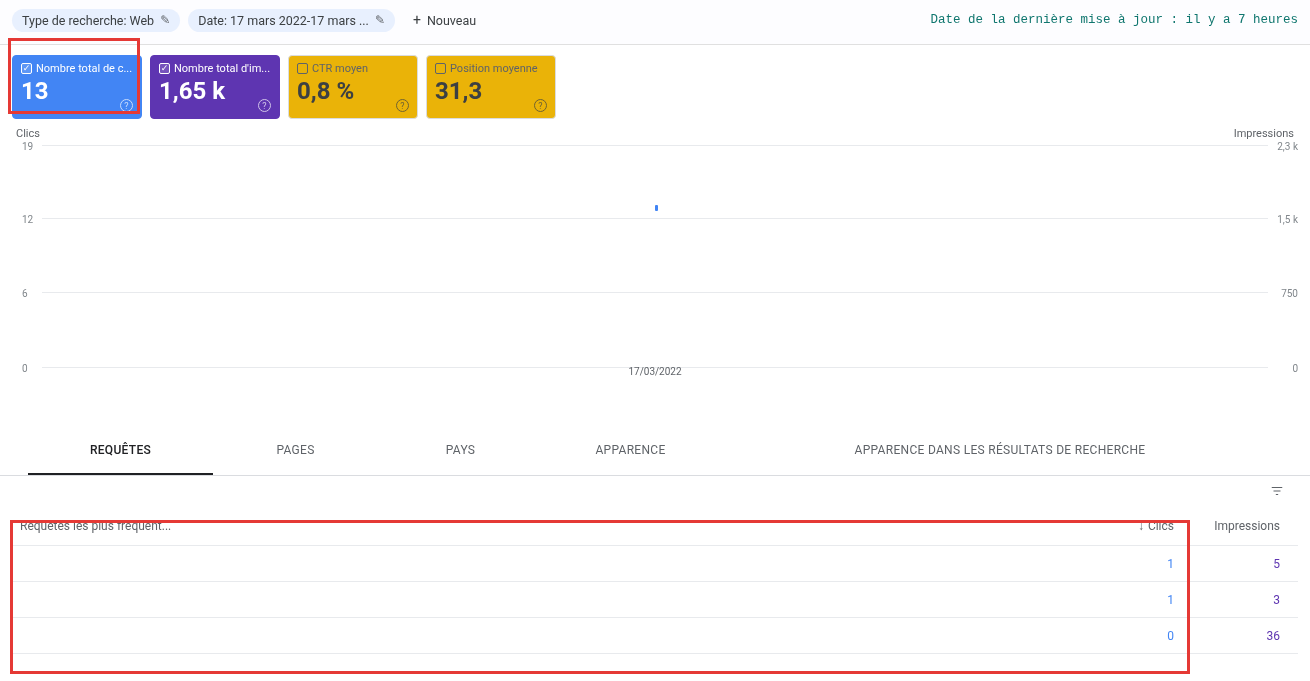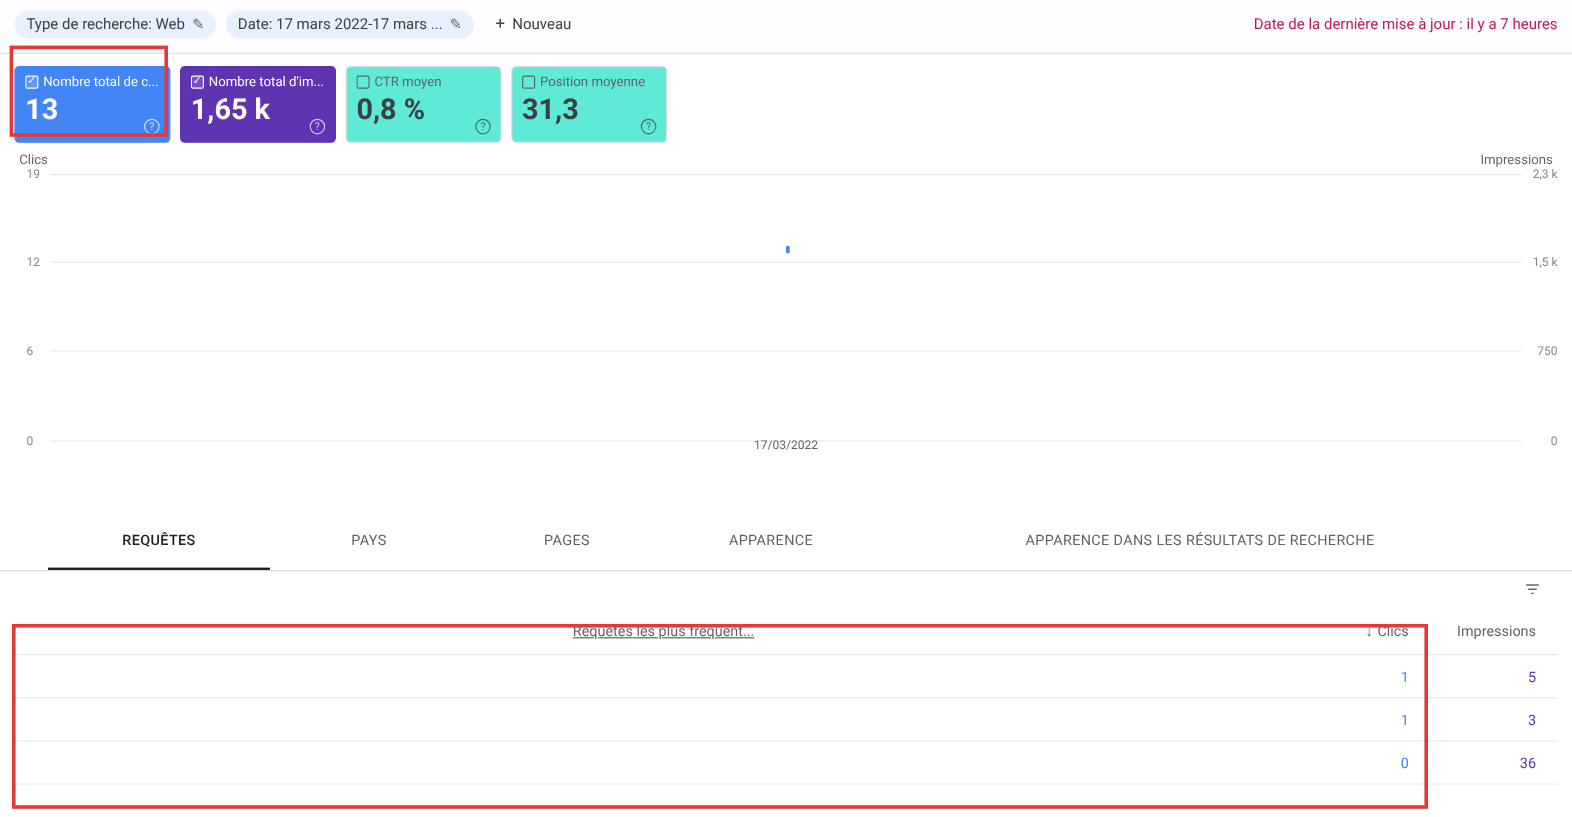--- a/index.html
+++ b/index.html
@@ -38,37 +38,38 @@
     gap: 6px;
     padding: 4px 10px;
     font-size: 12.5px;
     color: #3c4043;
     cursor: pointer;
   }
   .plus { font-size: 14px; font-weight: 400; }
   .last-update {
     margin-left: auto;
     font-size: 12.5px;
-    color: #be185d;
+    color: #0f766e;
+    font-family: Liberation Mono, monospace;
   }
   
   .metrics-row {
     display: flex;
     gap: 8px;
     padding: 10px 12px 0 12px;
   }
   .metric-card {
     width: 130px;
     height: 64px;
     border: 1px solid #dadce0;
     border-radius: 4px;
     padding: 6px 8px;
     position: relative;
     cursor: pointer;
-    background: #5eead4;
+    background: #eab308;
   }
   .metric-card.selected-blue {
     background: #4285f4;
     color: #fff;
     border-color: #4285f4;
   }
   .metric-card.selected-purple {
     background: #5e35b1;
     color: #fff;
     border-color: #5e35b1;
@@ -124,21 +125,21 @@
   .tick-right { position: absolute; right: -30px; font-size: 10px; color: #80868b; transform: translateY(-50%); }
   .x-tick { position: absolute; bottom: 20px; left: 50%; transform: translateX(-50%); font-size: 10px; color: #5f6368; }
   .data-point {
     position: absolute; width: 3px; height: 6px; background: #4285f4; border-radius: 1px;
   }
   
   .tabs {
     display: flex;
     border-bottom: 1px solid #dadce0;
     margin-top: 30px;
-    padding: 0 40px;
+    padding: 0 28px;
   }
   .tab {
     padding: 16px 24px;
     font-size: 12px;
     color: #5f6368;
     letter-spacing: 0.3px;
     cursor: pointer;
     border-bottom: 2px solid transparent;
     text-align: center;
   }
@@ -160,21 +161,21 @@
     margin: 0 12px;
   }
   .table-header, .table-row {
     display: flex;
     align-items: center;
     border-bottom: 1px solid #e8eaed;
     font-size: 12px;
   }
   .table-header { color: #5f6368; height: 40px; }
   .table-row { height: 36px; }
-  .col-query { flex: 1; padding-left: 8px; text-align: center; text-decoration: underline; }
+  .col-query { flex: 1; padding-left: 8px; text-align: left; }
   .col-clicks { width: 106px; text-align: right; padding-right: 18px; color: #4285f4; }
   .col-impr { width: 106px; text-align: right; padding-right: 18px; color: #5e35b1; }
   .table-header .col-clicks, .table-header .col-impr { color: #5f6368; }
   .sort-arrow { font-size: 12px; margin-right: 4px; }
   .highlight-red-box {
     position: absolute;
     border: 3px solid #e53935;
     pointer-events: none;
   }
   .red-box-metrics {
@@ -259,22 +260,22 @@
         <span class="tick-left">0</span>
         <span class="tick-right">0</span>
       </div>
     <div class="data-point" style="left:50%; top:27%;"></div>
   </div>
   <div class="x-tick">17/03/2022</div>
 </div>
 
 <div class="tabs">
   <div class="tab active" style="width:185px">REQUÊTES</div>
+  <div class="tab" style="width:165px">PAGES</div>
   <div class="tab" style="width:165px">PAYS</div>
-  <div class="tab" style="width:165px">PAGES</div>
   <div class="tab" style="width:175px">APPARENCE</div>
   <div class="tab wide" style="flex:1">APPARENCE DANS LES RÉSULTATS DE RECHERCHE</div>
 </div>
 
 <div class="table-toolbar">
   <svg class="filter-icon" viewBox="0 0 24 24" fill="currentColor">
       <path d="M3 5h18v2H3zm3 6h12v2H6zm4 6h4v2h-4z"></path>
     </svg>
 </div>
 

